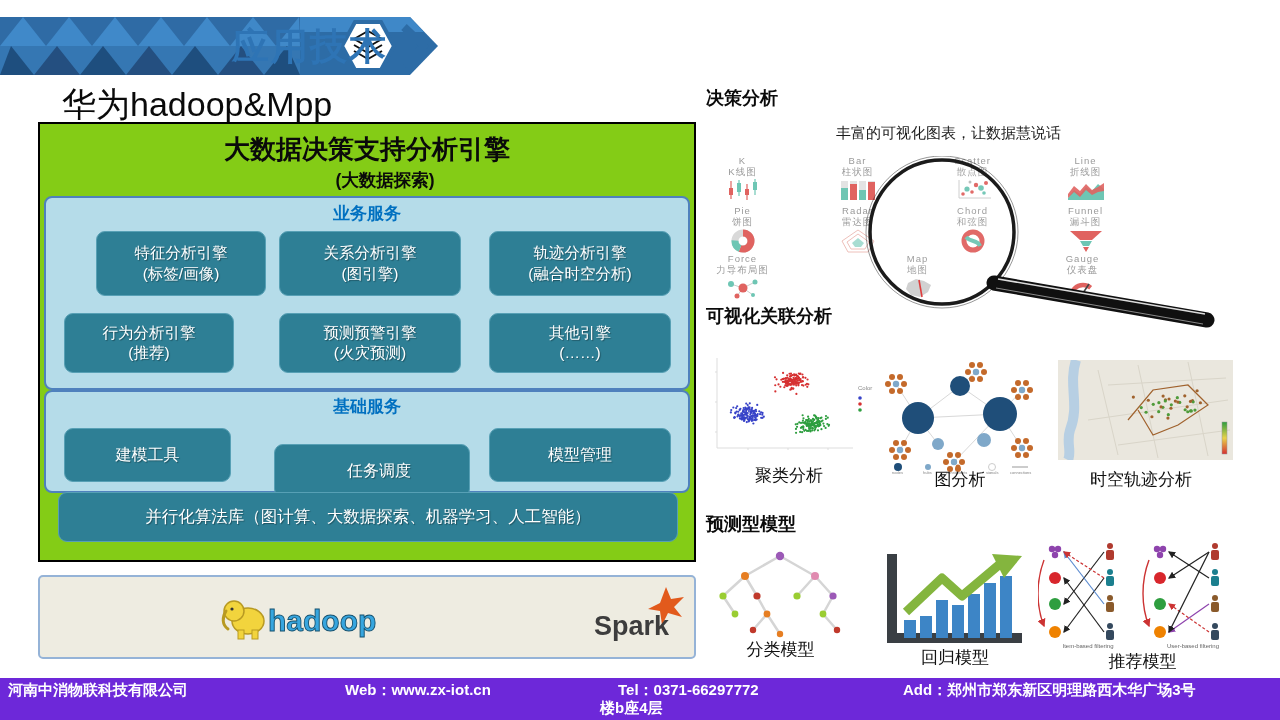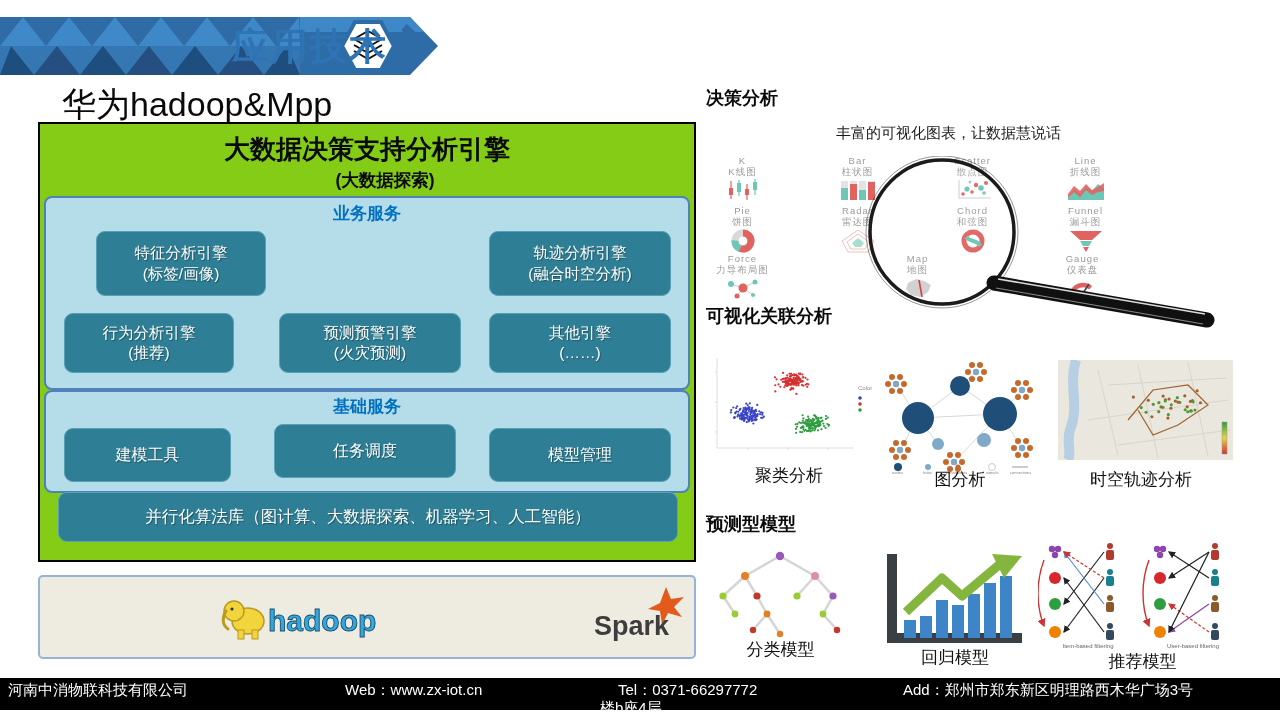--- a/index.html
+++ b/index.html
@@ -29,21 +29,21 @@
 
   
   .rheading{font-size:18px;font-weight:bold;color:#0a0a0a;}
   #decision-caption{left:836px;top:124px;font-size:15px;color:#1a1a1a;}
   .gcell{position:absolute;width:95px;text-align:center;}
   .glabel{font-size:9.5px;line-height:1.15;color:#9a9a9a;letter-spacing:1px;}
   .thumb-caption{font-size:17px;color:#111;font-weight:500;text-align:center;}
   .thumb{background:#fff;}
 
   
-  #footer{left:0;top:678px;width:1280px;height:32px;background:#000000;color:#fff;}
+  #footer{left:0;top:678px;width:1280px;height:42px;background:#6d28d9;color:#fff;font-weight:bold;}
   .fitem{position:absolute;font-size:15px;white-space:nowrap;color:#fff;}
 </style>
 </head>
 <body>
 
 <div id="slide">
 
   <svg class="abs" style="left:0;top:17px;" width="445" height="58" viewBox="0 0 445 58">
     <polygon points="300,0 410,0 438,29 410,58 300,58" fill="#2D6CA6"></polygon>
     <polygon points="300,0 410,0 424,15 300,15" fill="#3F88C8"></polygon>
@@ -77,20 +77,24 @@
   <div class="abs" id="engine-box">
     <div class="abs" id="engine-title">大数据决策支持分析引擎</div>
     <div class="abs" id="engine-subtitle">(大数据探索)</div>
 
     <div class="abs section-box" style="left:4px;top:72px;width:642px;height:190px;">
       <div class="abs section-heading" style="top:4px;">业务服务</div>
       <div class="abs tbox" style="left:18px;top:33px;width:168px;height:63px;margin-left:32px;">
         <div>特征分析引擎</div>
         <div>(标签/画像)</div>
       </div>
+      <div class="abs tbox" style="left:233px;top:33px;width:180px;height:63px;">
+        <div>关系分析引擎</div>
+        <div>(图引擎)</div>
+      </div>
       <div class="abs tbox" style="left:443px;top:33px;width:180px;height:63px;">
         <div>轨迹分析引擎</div>
         <div>(融合时空分析)</div>
       </div>
       <div class="abs tbox" style="left:18px;top:115px;width:168px;height:58px;">
         <div>行为分析引擎</div>
         <div>(推荐)</div>
       </div>
       <div class="abs tbox" style="left:233px;top:115px;width:180px;height:58px;">
         <div>预测预警引擎</div>
@@ -98,21 +102,21 @@
       </div>
       <div class="abs tbox" style="left:443px;top:115px;width:180px;height:58px;">
         <div>其他引擎</div>
         <div>(……)</div>
       </div>
     </div>
 
     <div class="abs section-box" style="left:4px;top:266px;width:642px;height:99px;">
       <div class="abs section-heading" style="top:3px;">基础服务</div>
       <div class="abs tbox" style="left:18px;top:36px;width:165px;height:52px;font-size:16px;">建模工具</div>
-      <div class="abs tbox" style="left:228px;top:32px;width:180px;height:52px;font-size:16px;">任务调度</div>
+      <div class="abs tbox" style="left:228px;top:52px;width:180px;height:52px;font-size:16px;padding-left:14px;">任务调度</div>
       <div class="abs tbox" style="left:443px;top:36px;width:180px;height:52px;font-size:16px;">模型管理</div>
     </div>
 
     <div class="abs tbox" id="wide-box">并行化算法库（图计算、大数据探索、机器学习、人工智能）</div>
   </div>
 
   <div class="abs" id="platform-box">
     <svg class="abs" style="left:178px;top:10px;" width="180" height="58" viewBox="0 0 180 58">
       <g>
         <ellipse cx="30" cy="34" rx="16" ry="13" fill="#F2D43D" stroke="#B89A22" stroke-width="1.5"></ellipse>

